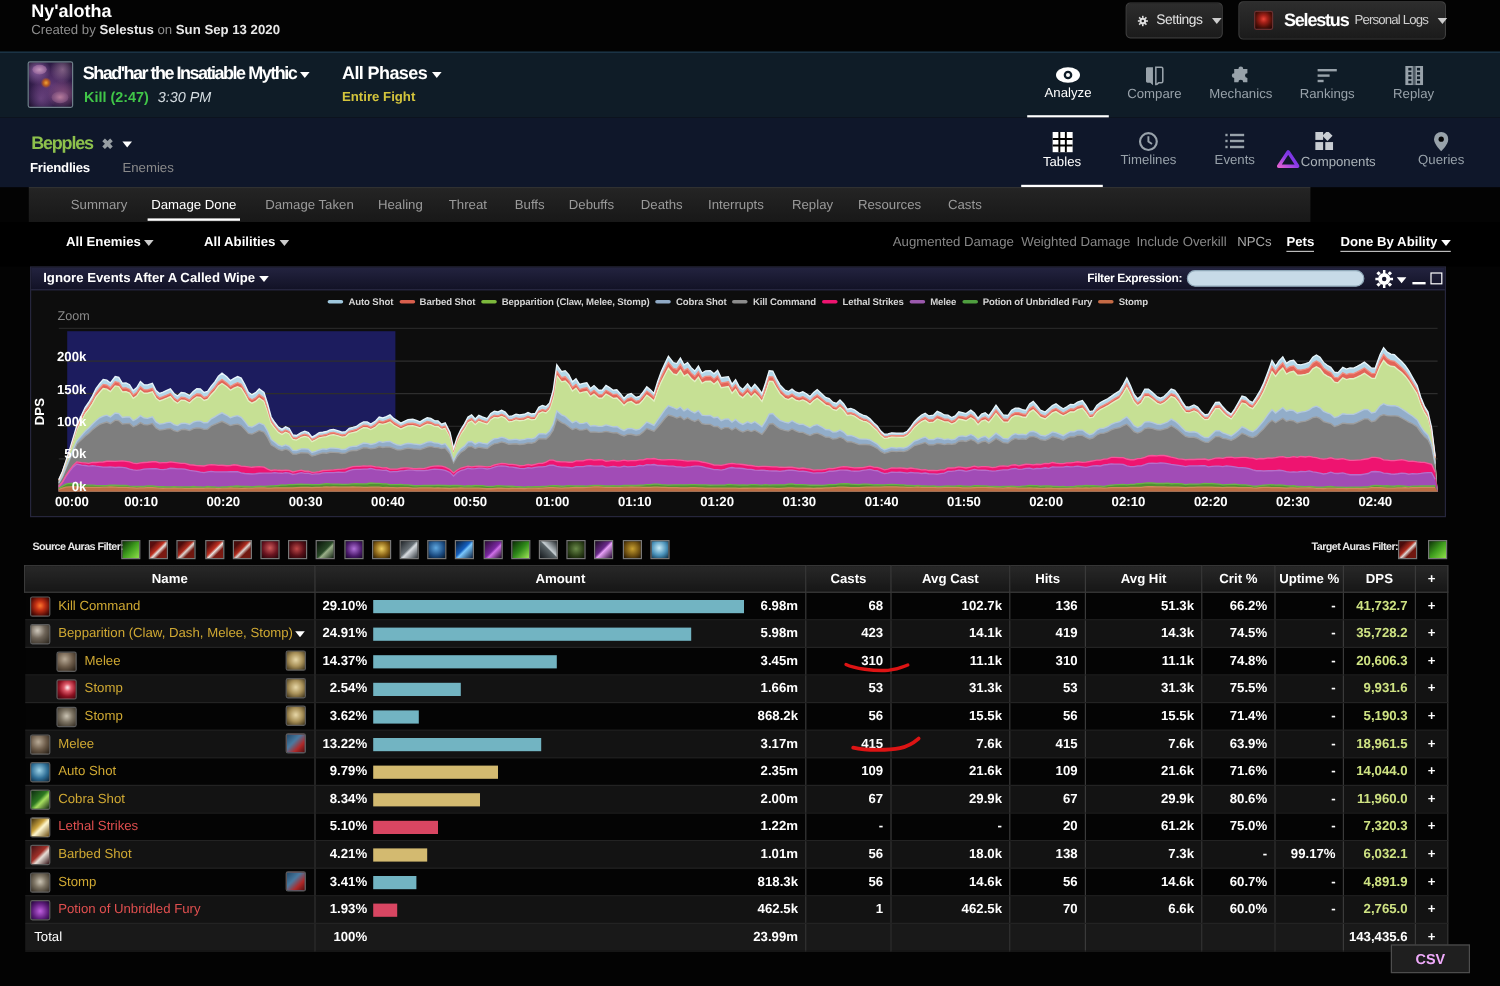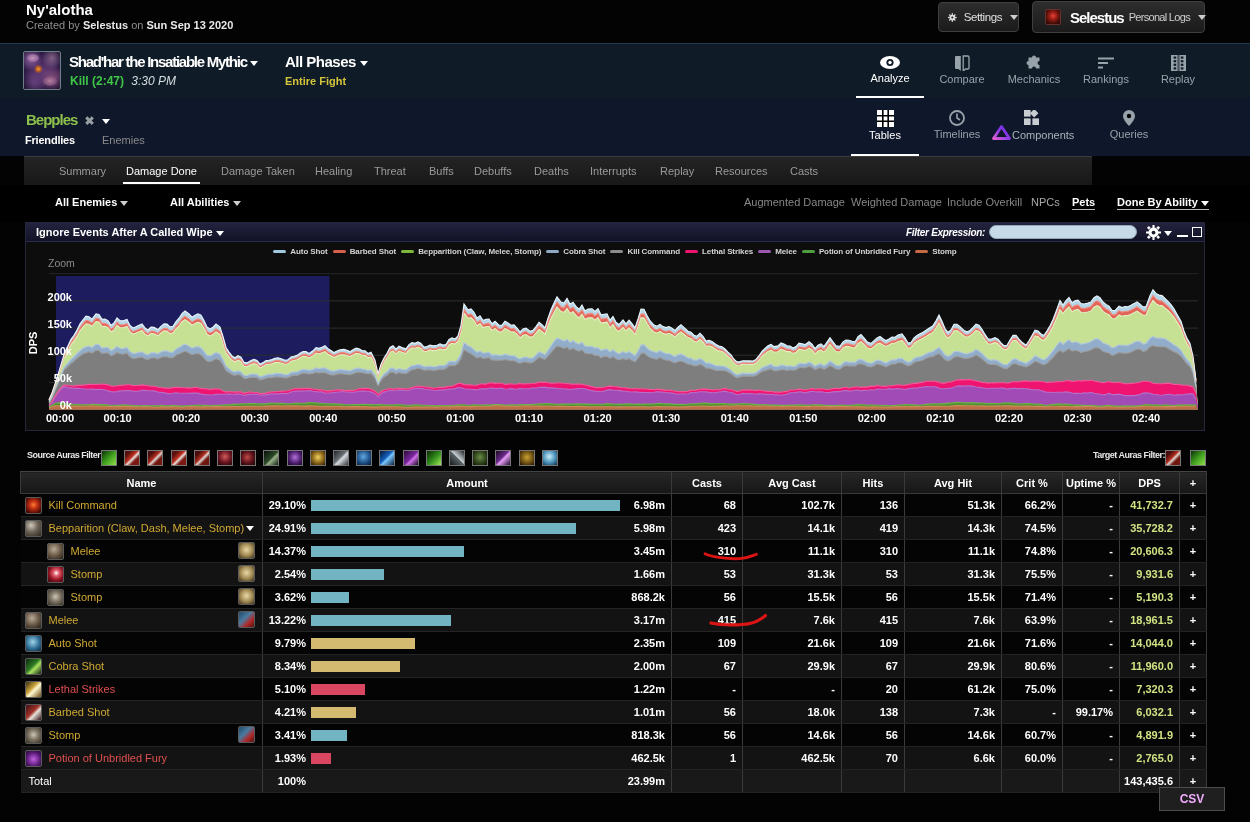--- a/index.html
+++ b/index.html
@@ -172,20 +172,28 @@
   <div class="navit on" style="color:#fff;"><svg width="17" height="17" viewBox="0 0 17 17" fill="#fff">
           <rect width="17" height="17"></rect>
           <g stroke="#000" stroke-width="1.6">
             <path d="M5.8 0v17M11.2 0v17M0 5.8h17M0 11.2h17"></path>
           </g>
         </svg>Tables</div>
   <div class="navit"><svg width="16" height="16" viewBox="0 0 16 16">
           <circle cx="8" cy="8" r="7" fill="none" stroke="#98a2aa" stroke-width="1.8"></circle>
           <path d="M8 3.5V8l3 2" fill="none" stroke="#98a2aa" stroke-width="1.6"></path>
         </svg>Timelines</div>
+  <div class="navit"><svg width="16" height="16" viewBox="0 0 16 16" fill="#98a2aa">
+          <rect x="0" y="1.5" width="2" height="2"></rect>
+          <rect x="4" y="1.5" width="12" height="2"></rect>
+          <rect x="0" y="6.5" width="2" height="2"></rect>
+          <rect x="4" y="6.5" width="12" height="2"></rect>
+          <rect x="0" y="11.5" width="2" height="2"></rect>
+          <rect x="4" y="11.5" width="12" height="2"></rect>
+        </svg>Events</div>
   <div class="navit" style="width:100px; position:relative;">
     <svg style="position:absolute; left:31px; top:12px; margin:0;" width="15" height="15" viewBox="0 0 15 15" fill="#c8cdd2">
           <rect x="0" y="0" width="6.6" height="6.6"></rect>
           <rect x="0" y="8.4" width="6.6" height="6.6"></rect>
           <rect x="8.4" y="8.4" width="6.6" height="6.6"></rect>
           <rect x="7.2" y="0.2" width="6" height="6" transform="rotate(45 10.2 3.2)"></rect>
         </svg>
     <svg style="position:absolute; left:-1px; top:27px; margin:0;" width="19" height="15" viewBox="0 0 19 15">
           <defs>
             <linearGradient id="wcl" x1="0" y1="1" x2="1" y2="0">
@@ -226,21 +234,21 @@
   <div class="rgt" style="left:851px;">Weighted Damage</div>
   <div class="rgt" style="left:947px;">Include Overkill</div>
   <div class="rgt" style="left:1031px; color:#a8a8a8;">NPCs</div>
   <div class="rgt wun" style="left:1072px; font-weight:bold;">Pets</div>
   <div class="rgt wun" style="left:1117px; font-weight:bold;">Done By Ability <span class="caret" style="border-top-color:#fff;"></span></div>
 </div>
 
 <div class="abs" id="panel">
   <div id="phead">
     <div class="ttl">Ignore Events After A Called Wipe <span class="caret" style="border-top-color:#fff;"></span></div>
-    <div style="position:absolute; left:880px; top:4px; font-size:10px; letter-spacing:-0.3px; font-weight:bold; color:#fff;font-style:italic;">Filter Expression:</div>
+    <div style="position:absolute; left:880px; top:4px; font-size:10px; letter-spacing:-0.3px; font-weight:bold; color:#fff;">Filter Expression:</div>
     <div id="fexp"></div>
     <svg style="position:absolute; left:1120px; top:2px;" width="15" height="15" viewBox="0 0 16 16">
           <circle cx="8" cy="8" r="5.4" fill="#fff"></circle>
           <circle cx="8" cy="8" r="2" fill="#18182e"></circle>
           <g fill="#fff">
             <rect x="6.9" y="0" width="2.2" height="3.4"></rect>
             <rect x="6.9" y="12.6" width="2.2" height="3.4"></rect>
             <rect x="0" y="6.9" width="3.4" height="2.2"></rect>
             <rect x="12.6" y="6.9" width="3.4" height="2.2"></rect>
             <rect x="1.6" y="1.6" width="2.8" height="2.8" transform="rotate(45 3 3)"></rect>

